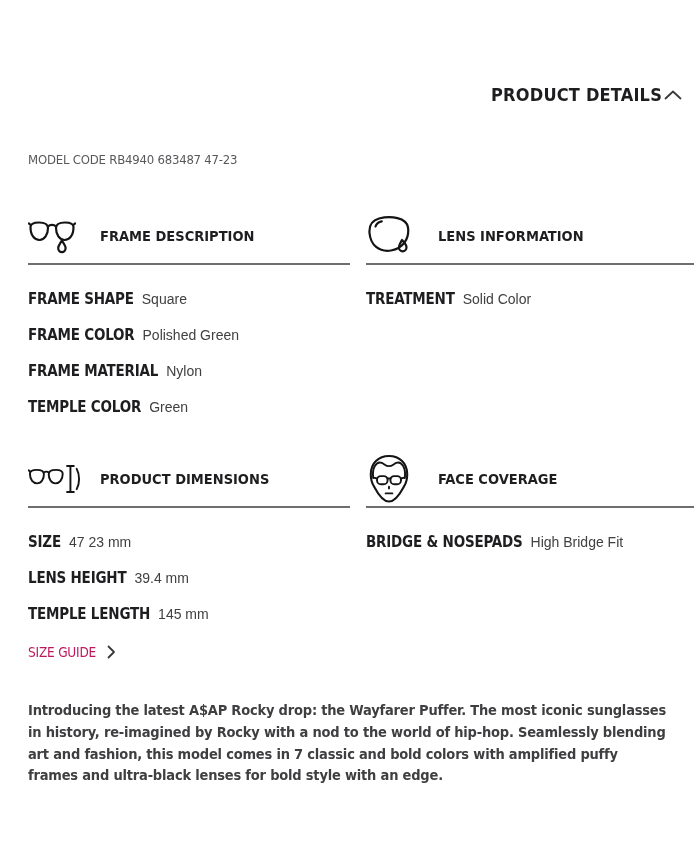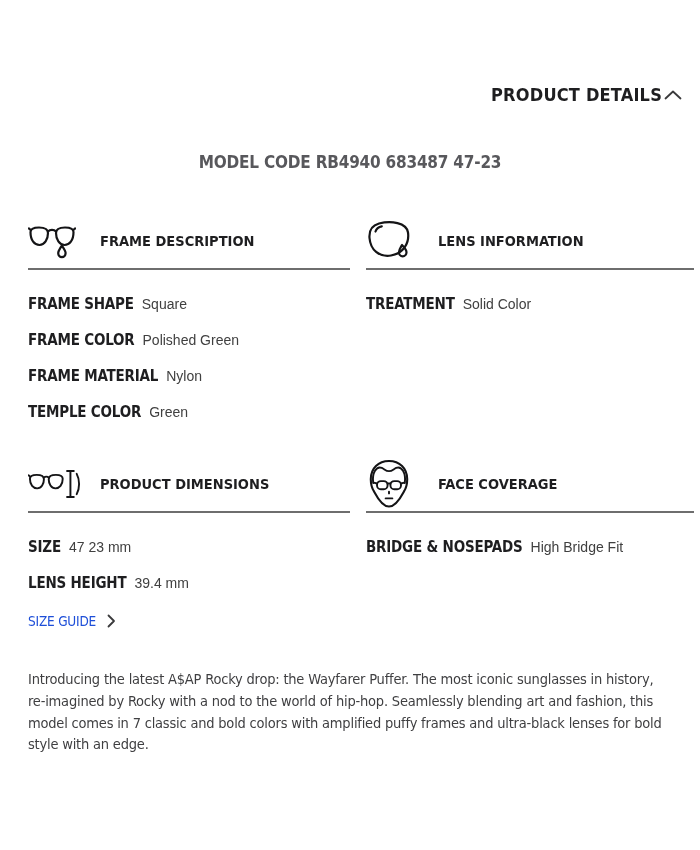--- a/index.html
+++ b/index.html
@@ -7,36 +7,36 @@
     width:700px;height:850px;position:relative;overflow:hidden;
     font-family:"Liberation Sans",sans-serif;color:#1e1e20;
   }
   .cond{font-family:"DejaVu Sans",sans-serif;font-stretch:condensed;letter-spacing:-0.2px;}
 
   .hdr{display:flex;justify-content:flex-end;align-items:center;
        padding:84px 16px 0 28px;}
   .hdr .title{font-size:18px;font-weight:700;letter-spacing:0.2px;margin:0;}
   .collapse-btn{background:none;border:none;padding:2px;cursor:pointer;line-height:0;}
 
-  .model{margin:47px 28px 0 28px;font-size:17px;color:#58585c;font-weight:700;text-align:center;}
+  .model{margin:47px 28px 0 28px;font-size:13px;color:#58585c;font-weight:400;}
 
   .grid{display:grid;grid-template-columns:322px 328px;column-gap:22px;row-gap:16px;
         margin:42px 0 0 28px;gap:16px;}
   .sec-head{display:flex;align-items:center;gap:18px;height:54px;
             border-bottom:2px solid #6e6e6e;}
   .icon-box{width:54px;display:flex;align-items:center;justify-content:flex-start;line-height:0;}
   .sec-title{font-size:14.5px;font-weight:700;letter-spacing:0px;}
   .specs{margin-top:27px;}
   .spec{margin-bottom:21px;font-size:14px;line-height:15px;}
   .spec .lbl{font-weight:700;font-size:15px;}
   .spec .val{color:#404040;margin-left:8px;font-family:"Liberation Sans",sans-serif;letter-spacing:0;}
   .size-guide{display:inline-flex;align-items:center;gap:11px;font-size:13.5px;
-              color:#1d4ed8;cursor:pointer;background:none;border:none;padding:0;margin-top:1px;}
+              color:#be185d;cursor:pointer;background:none;border:none;padding:0;margin-top:1px;}
   .desc{margin:39px 28px 0 28px;max-width:662px;font-size:14.5px;line-height:1.5;
-        color:#3f3f41;font-weight:400;}
+        color:#3f3f41;font-weight:700;}
   svg{display:block;}
   .ic{stroke:#141416;fill:none;stroke-width:2.2;stroke-linecap:round;stroke-linejoin:round;}
   .ic-thin{stroke:#141416;fill:none;stroke-width:2;stroke-linecap:round;stroke-linejoin:round;}
   .chev{stroke:#3a3a3c;fill:none;stroke-width:1.8;stroke-linecap:round;stroke-linejoin:round;}
 </style>
 </head>
 <body>
 
 <div class="hdr">
   <h1 class="title cond">PRODUCT DETAILS</h1>
@@ -101,20 +101,21 @@
           <path class="ic-thin" d="M2.2,10.5 L0.8,9"></path>
           <path class="ic-thin" d="M44,4.5 L44,31.5 M40.5,4.5 L47.5,4.5 M40.5,31.5 L47.5,31.5"></path>
           <path class="ic-thin" d="M50.5,7.5 C53.8,13.5 53.8,22.5 50.5,28.5"></path>
         </svg>
       </span>
       <span class="sec-title cond">PRODUCT DIMENSIONS</span>
     </div>
     <div class="specs">
       <div class="spec"><span class="lbl cond">SIZE</span><span class="val">47 23 mm</span></div>
       <div class="spec"><span class="lbl cond">LENS HEIGHT</span><span class="val">39.4 mm</span></div>
+      <div class="spec"><span class="lbl cond">TEMPLE LENGTH</span><span class="val">145 mm</span></div>
       <button class="size-guide cond">
         <span>SIZE GUIDE</span>
         <span>
           <svg width="9" height="14" viewBox="0 0 9 14">
               <polyline class="chev" points="1.5,1.5 7,7 1.5,12.5"></polyline>
             </svg>
         </span>
       </button>
     </div>
   </section>

